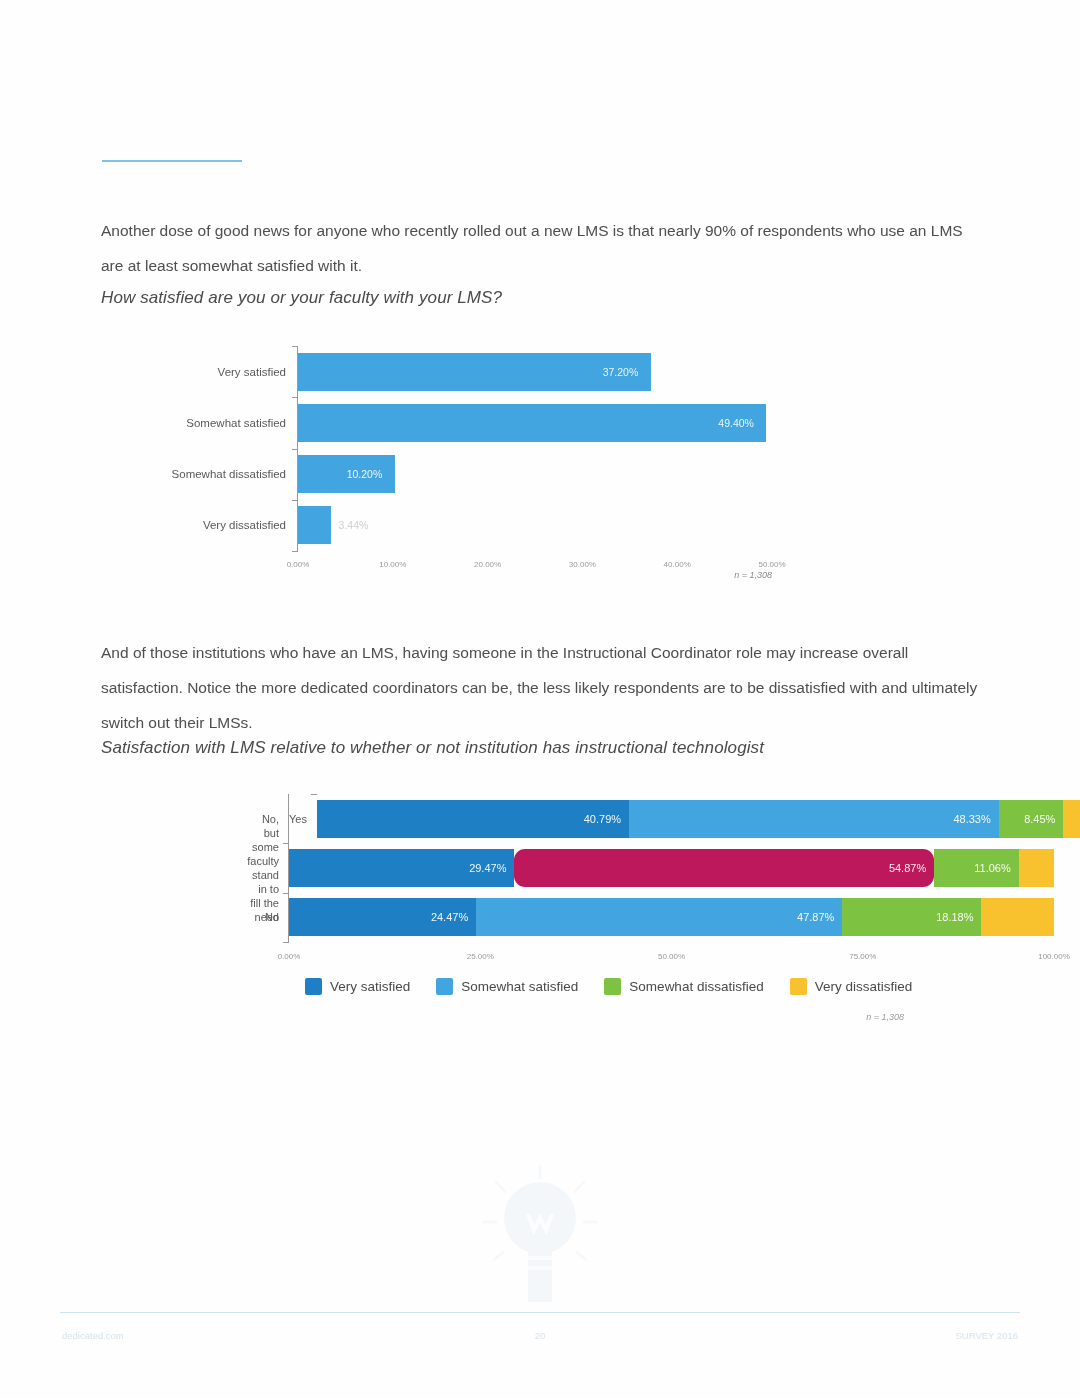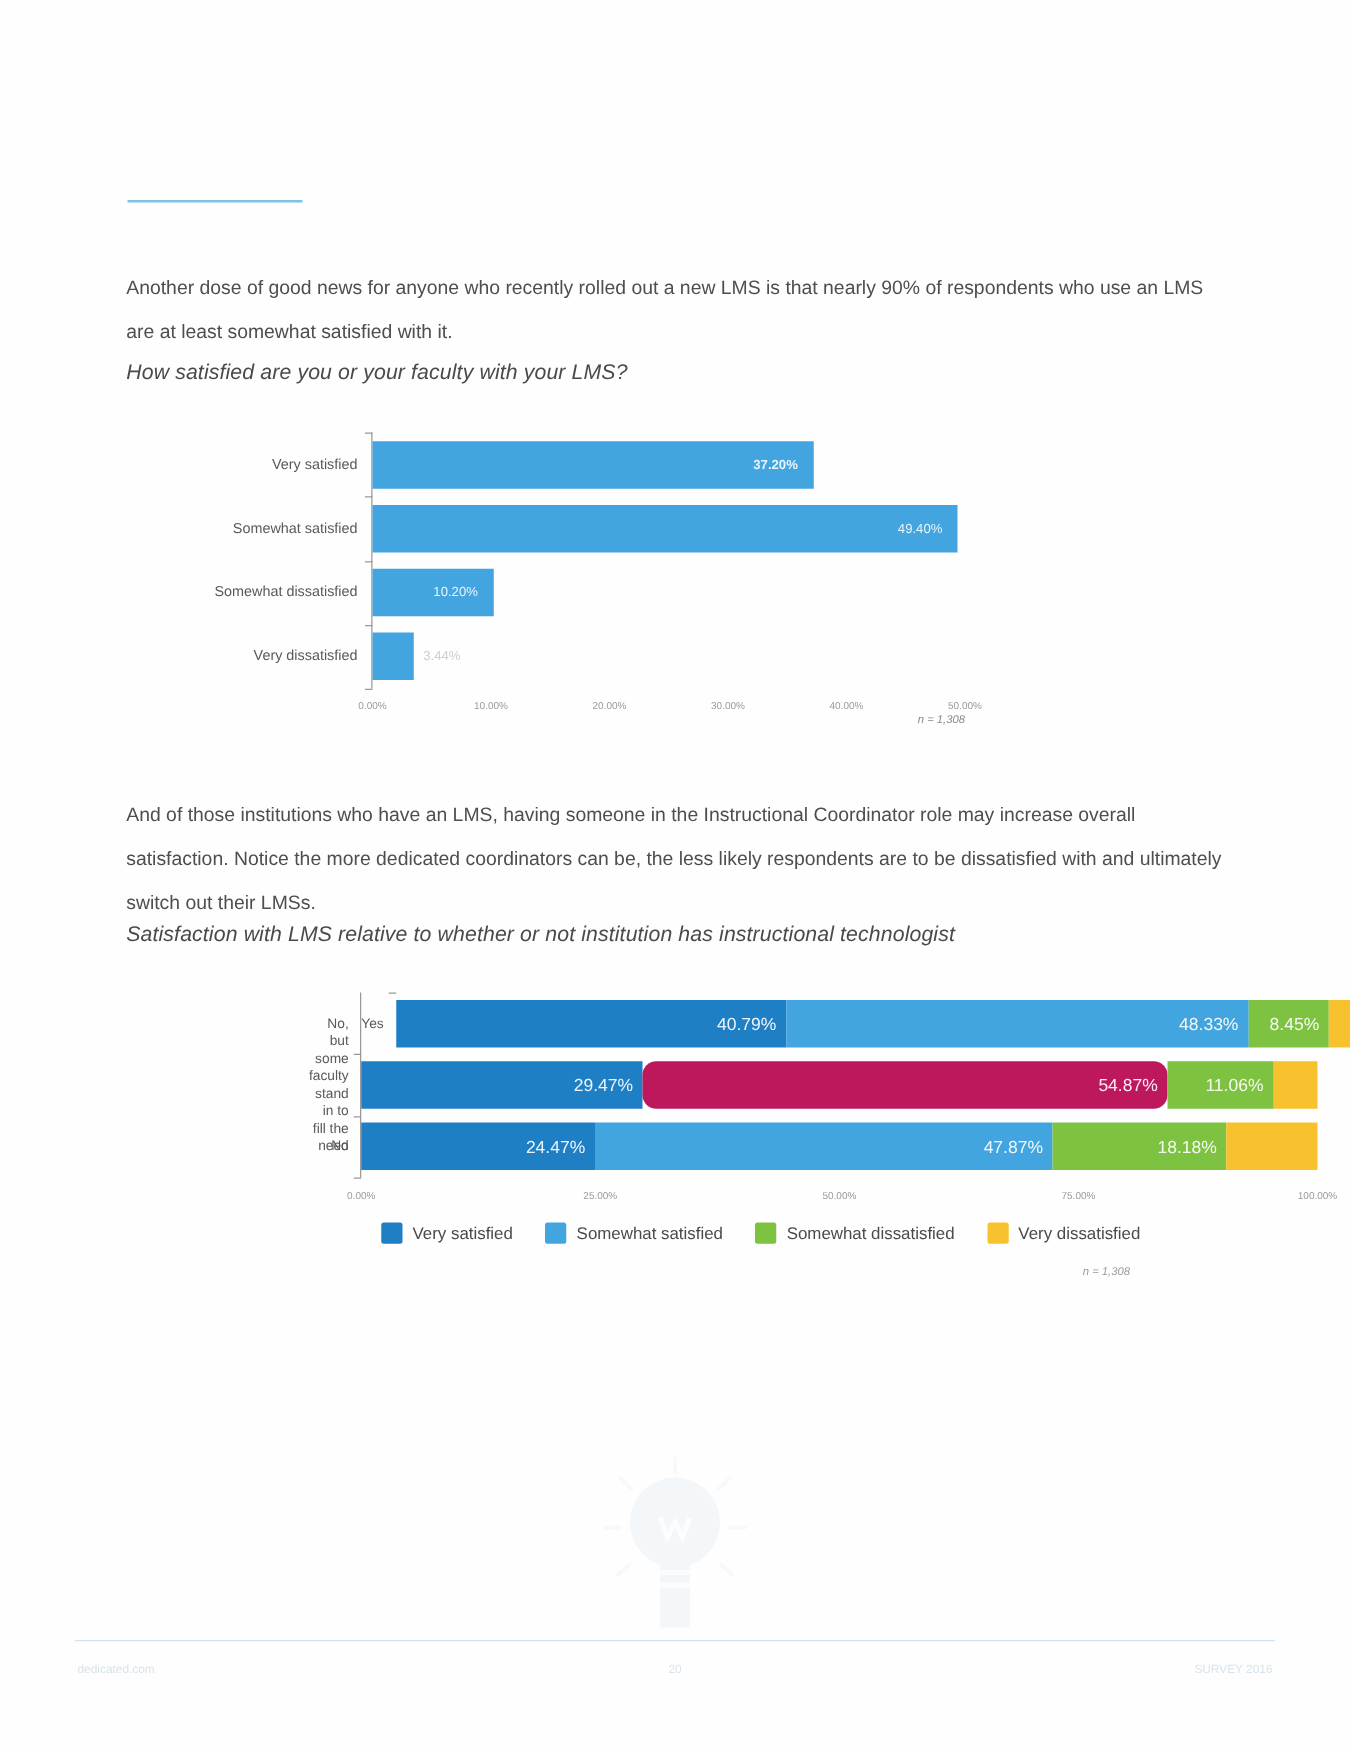--- a/index.html
+++ b/index.html
@@ -212,21 +212,21 @@
     display: flex;
   }
   .c2-seg {
     position: relative;
     display: flex;
     align-items: center;
     justify-content: flex-end;
     overflow: hidden;
   }
   .c2-seg span {
-    font-size: 14px;
+    font-size: 11px;
     color: #fff;
     padding-right: 8px;
     white-space: nowrap;
     opacity: .92;
   }
   .c2-xtick {
     position: absolute;
     top: 158px;
     transform: translateX(-50%);
     font-size: 8px;
@@ -317,21 +317,21 @@
   <div class="subhead subhead-1">How satisfied are you or your faculty with your LMS?</div>
 
   <div class="chart1">
     <div class="c1-axis"></div>
     <div class="c1-plot">
 
       <div class="c1-row" style="top:0px;">
         <div class="c1-tick"></div>
         <div class="c1-label">Very satisfied</div>
         <div class="c1-bar" style="width:74.4%;"></div>
-        <div class="c1-value" style="left:calc(74.4% - 48px);font-weight:bold;">37.20%</div>
+        <div class="c1-value" style="left:calc(74.4% - 48px);">37.20%</div>
       </div>
 
       <div class="c1-row" style="top:51.25px;">
         <div class="c1-tick"></div>
         <div class="c1-label">Somewhat satisfied</div>
         <div class="c1-bar" style="width:98.8%;"></div>
         <div class="c1-value" style="left:calc(98.8% - 48px);">49.40%</div>
       </div>
 
       <div class="c1-row" style="top:102.5px;">

